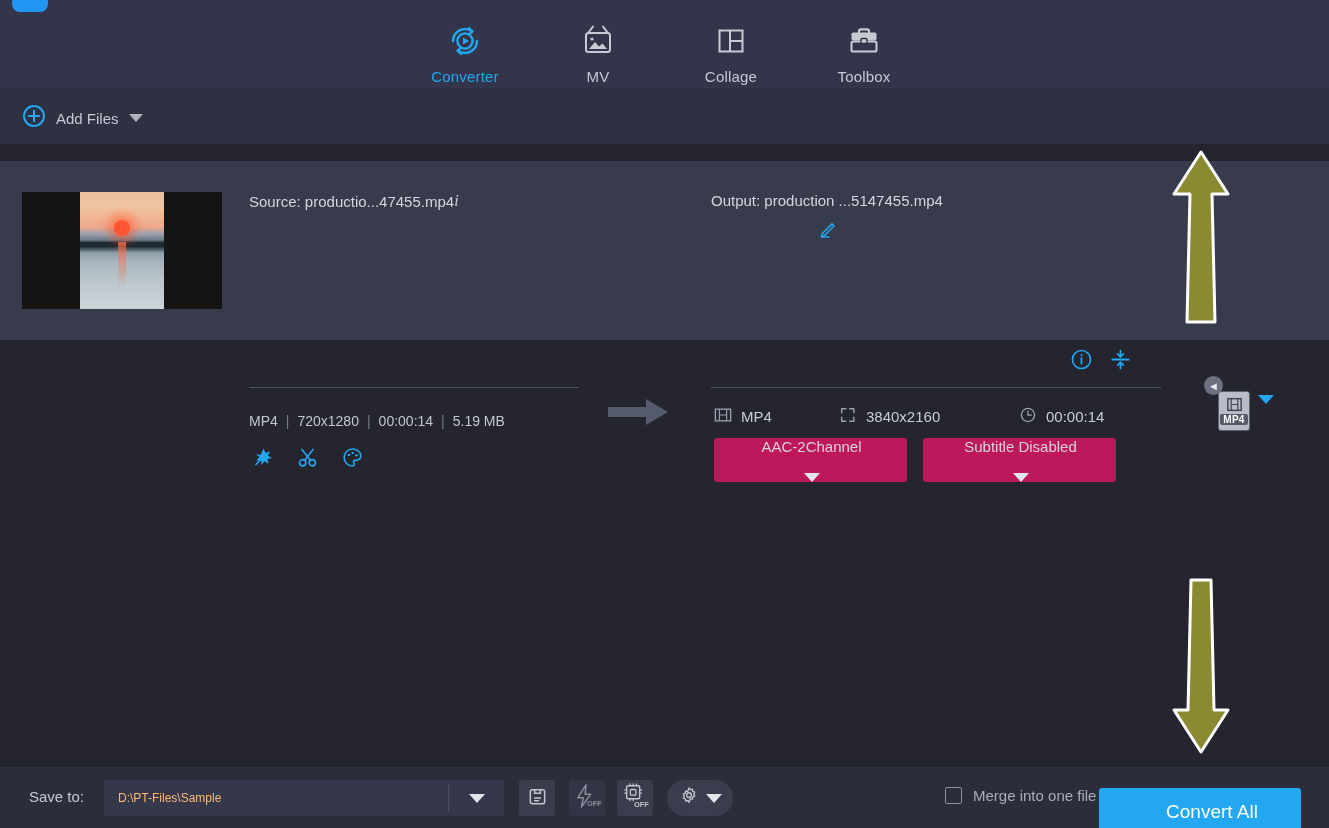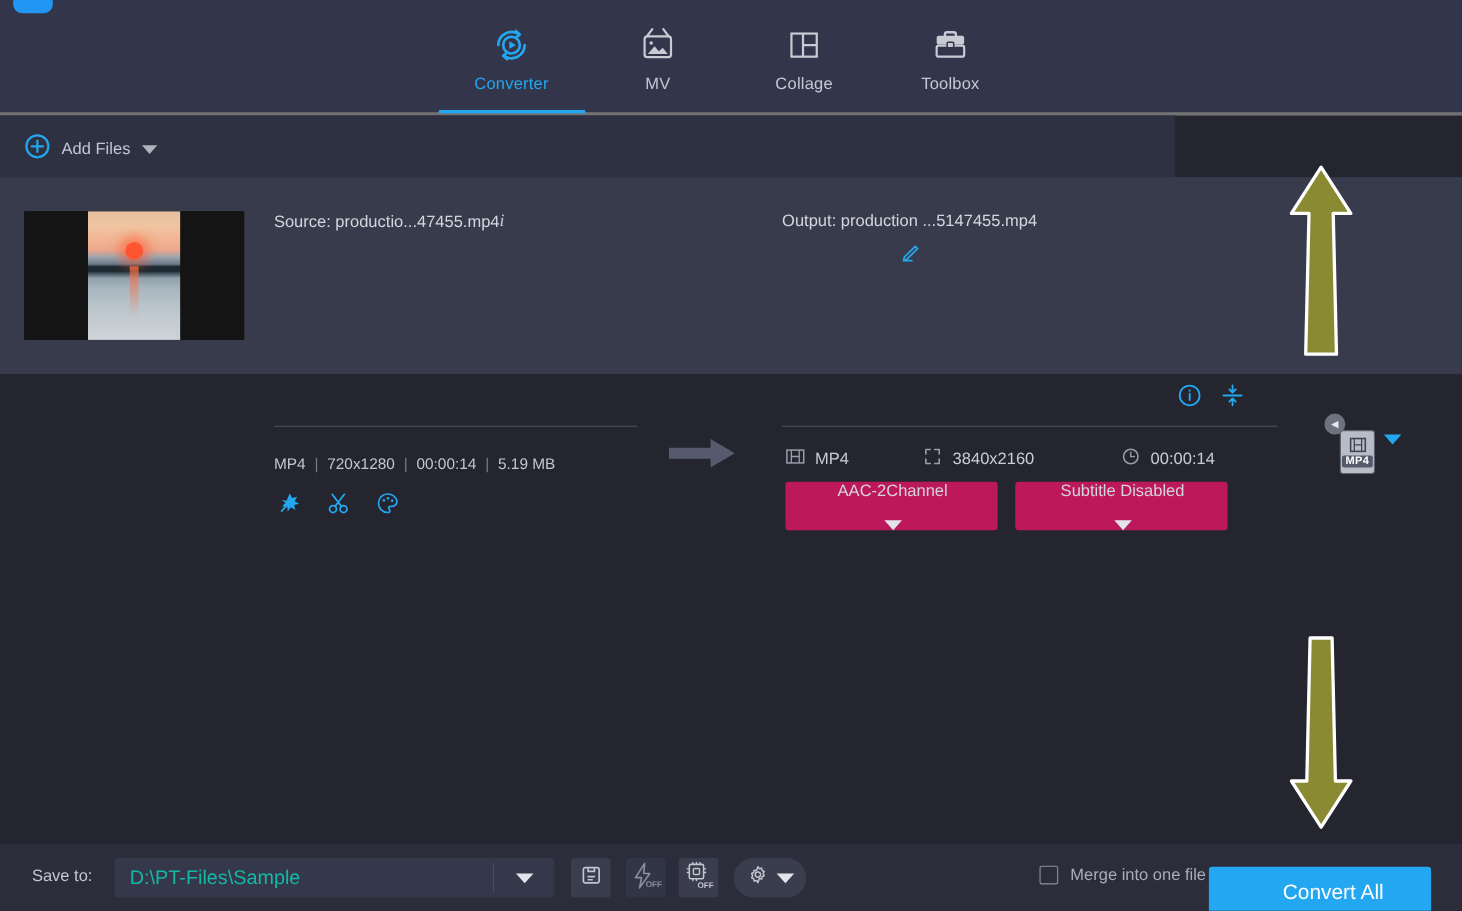--- a/index.html
+++ b/index.html
@@ -41,22 +41,22 @@
     margin-top: 6px; font-size: 15px; color: #c5c8d2; letter-spacing: .2px;
   }
   .tab.active .tlabel { color: #22a7f0; }
   .tab.active::after {
     content: ""; position: absolute; left: 0; bottom: 0;
     width: 133px; height: 3px; background: #22a7f0;
   }
 
   
   .actionbar {
-    position: absolute; left: 0; top: 105px;
-    width: 1068px; height: 56px;
+    position: absolute; left: 0; top: 88px;
+    width: 1329px; height: 56px;
     background: #2e3142;
   }
   .addfiles {
     position: absolute; left: 22px; top: 16px;
     display: flex; align-items: center; gap: 10px; cursor: pointer;
   }
   .addfiles .af-label { font-size: 15px; color: #c5c8d2; }
   .caret-d {
     width: 0; height: 0;
     border-left: 7px solid transparent; border-right: 7px solid transparent;
@@ -188,21 +188,21 @@
   .bottombar {
     position: absolute; left: 0; bottom: 0; width: 1329px; height: 62px;
     background: #2b2d3a; border-top: 1px solid #20222c; text-decoration: underline;
   }
   .saveto-label { position: absolute; left: 29px; top: 21px; font-size: 15px; color: #c5c8d2; }
   .pathwrap {
     position: absolute; left: 104px; top: 13px;
     width: 400px; height: 36px; background: #34384a; border-radius: 3px;
     display: flex; align-items: center;
   }
-  .pathval { flex: 1; padding-left: 14px; font-size: 18px; color: #14b8a6; }
+  .pathval { flex: 1; padding-left: 14px; font-size: 12px; color: #fdba74; }
   .pathdivider { width: 1px; height: 28px; background: #4a4e60; }
   .pathcaret { width: 55px; display: flex; align-items: center; justify-content: center; cursor: pointer; }
   .caret-w {
     width: 0; height: 0;
     border-left: 8px solid transparent; border-right: 8px solid transparent;
     border-top: 9px solid #e3e5ea;
   }
   .sqbtn {
     position: absolute; top: 13px; width: 36px; height: 36px;
     background: #3a3d4e; border-radius: 3px;

